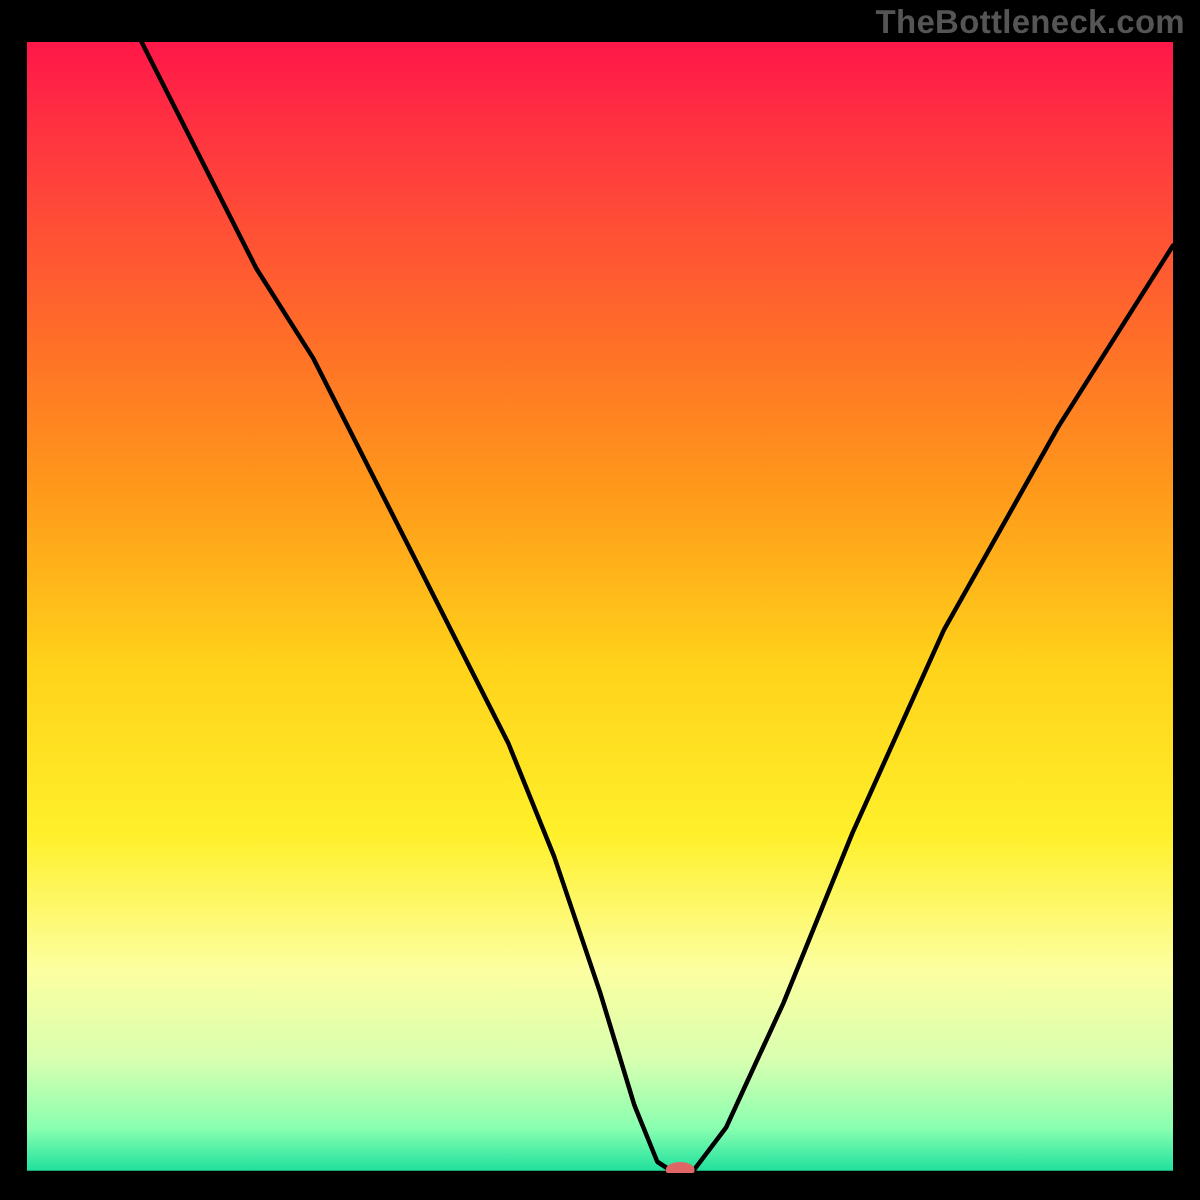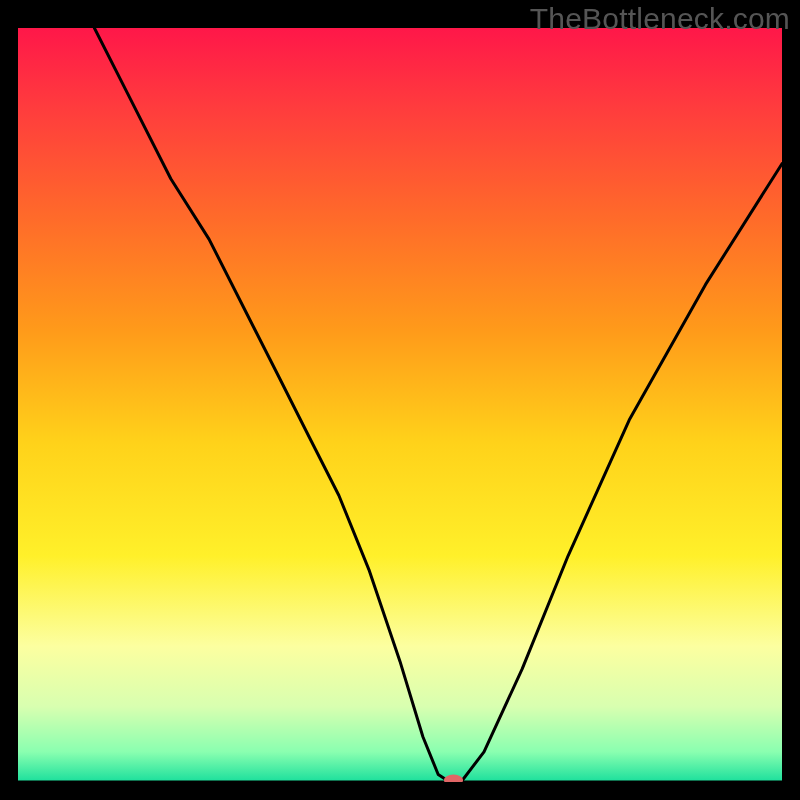--- a/index.html
+++ b/index.html
@@ -15,22 +15,22 @@
     width: 800px;
     height: 800px;
     background: #000;
     box-sizing: border-box;
   }
   .watermark {
     position: absolute;
     top: 2px;
     right: 10px;
     color: #555;
-    font-size: 30px;
-    font-weight: 400;
+    font-size: 22px;
+    font-weight: 700;
     letter-spacing: 0.2px;
     z-index: 5;
   }
   .plot-area {
     position: absolute;
     left: 18px;
     top: 28px;
     width: 764px;
     height: 754px;
     overflow: hidden;

